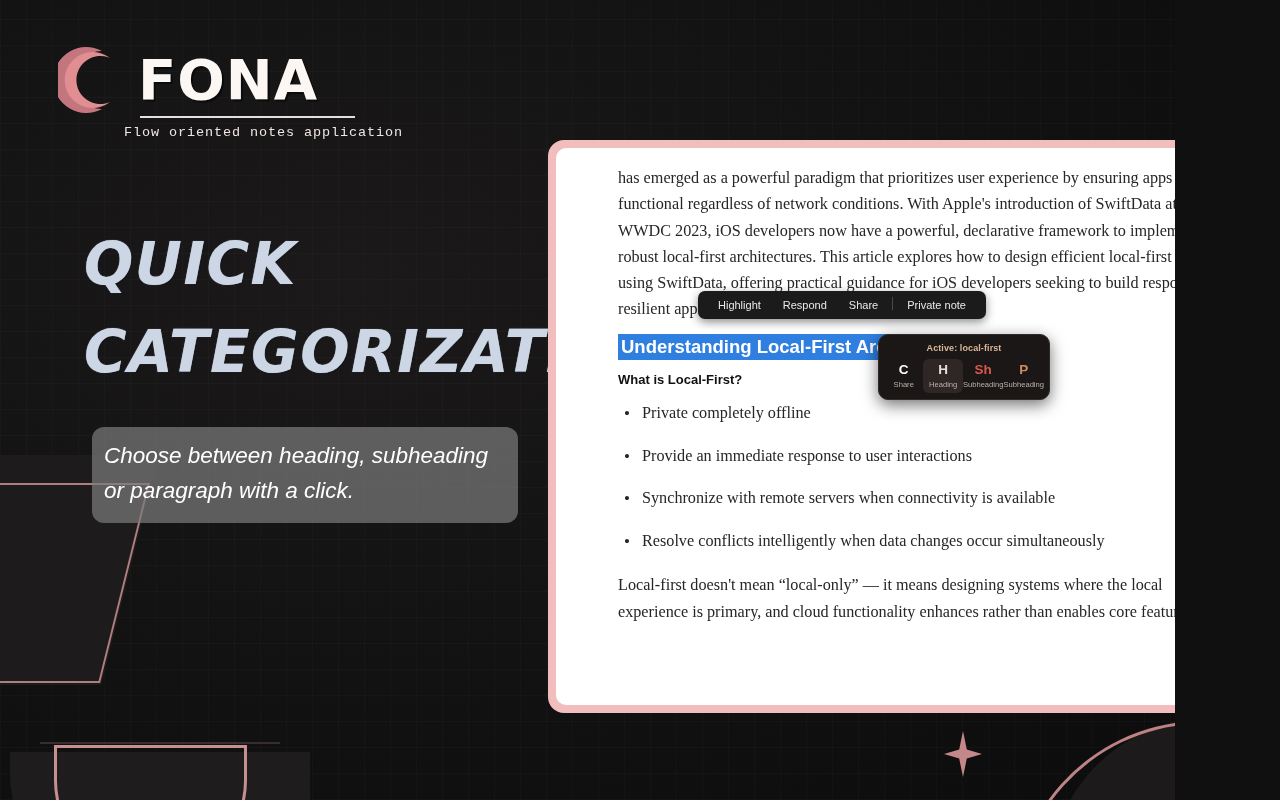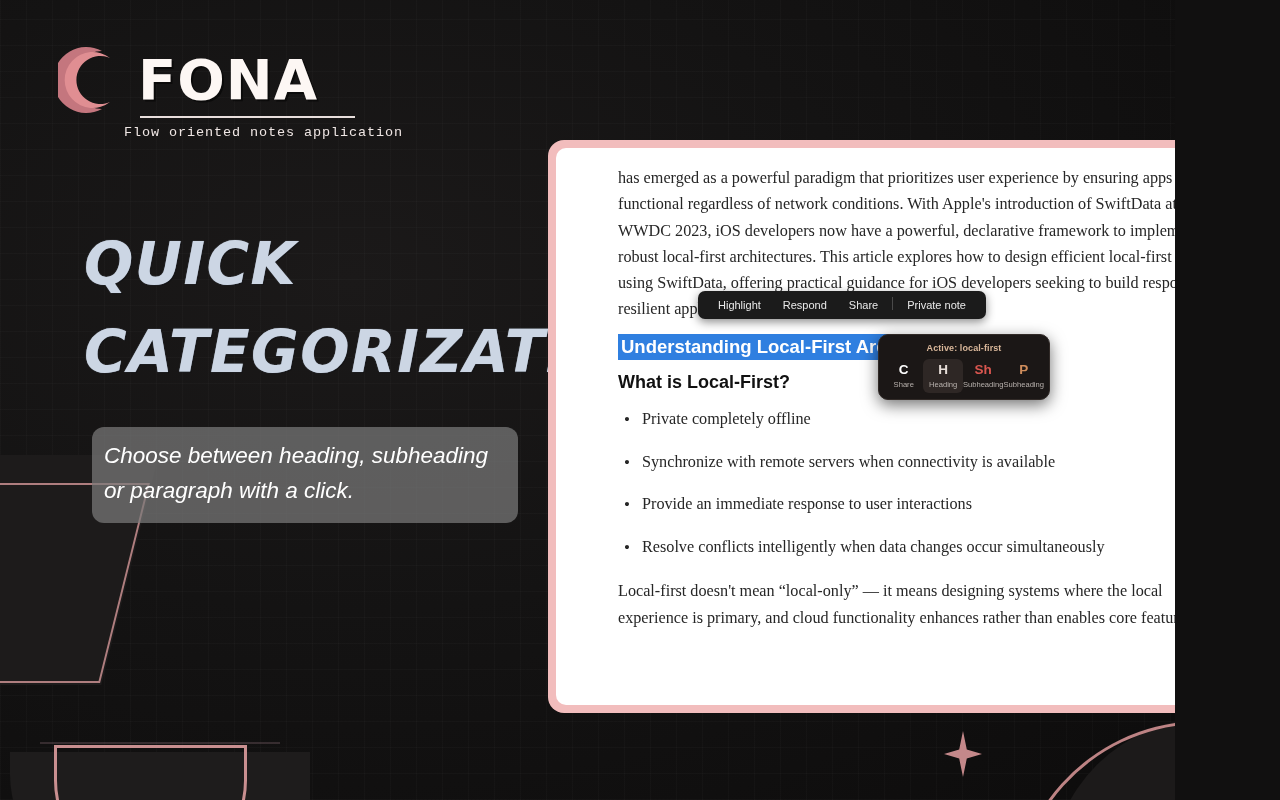--- a/index.html
+++ b/index.html
@@ -188,21 +188,21 @@
   }
   .doc-h2-wrap { margin: 10px 0 14px 0; }
   .sel {
     background: #2f7fe0;
     color: #ffffff;
     padding: 2px 3px 3px 3px;
   }
   .doc-h3 {
     font-family: "Liberation Sans", sans-serif;
     font-weight: 700;
-    font-size: 18px;
+    font-size: 13px;
     color: #111;
     margin: 14px 0 10px 0;
   }
   .doc-ul { list-style: none; margin: 14px 0 14px 0; }
   .doc-ul li {
     font-family: "Liberation Serif", serif;
     font-size: 16.2px;
     line-height: 1.6;
     color: #262626;
     margin-bottom: 17px;
@@ -334,22 +334,22 @@
 
         <div class="doc-h2-wrap">
           <span class="doc-h2 sel">Understanding Local-First Architecture</span>
         </div>
 
         <div class="doc-h3">What is Local-First?</div>
 
 
         <ul class="doc-ul">
           <li>Private completely offline</li>
+          <li>Provide an immediate response to user interactions</li>
           <li>Synchronize with remote servers when connectivity is available</li>
-          <li>Provide an immediate response to user interactions</li>
           <li>Resolve conflicts intelligently when data changes occur simultaneously</li>
         </ul>
 
         <div class="doc-p">Local-first doesn't mean “local-only” — it means designing systems where the local experience is primary, and cloud functionality enhances rather than enables core features.</div>
 
       </div>
     </div>
   </div>
 
   <div class="sel-toolbar">

